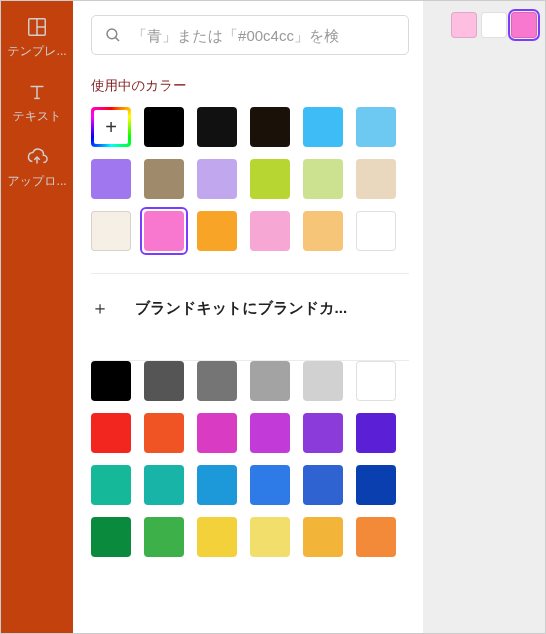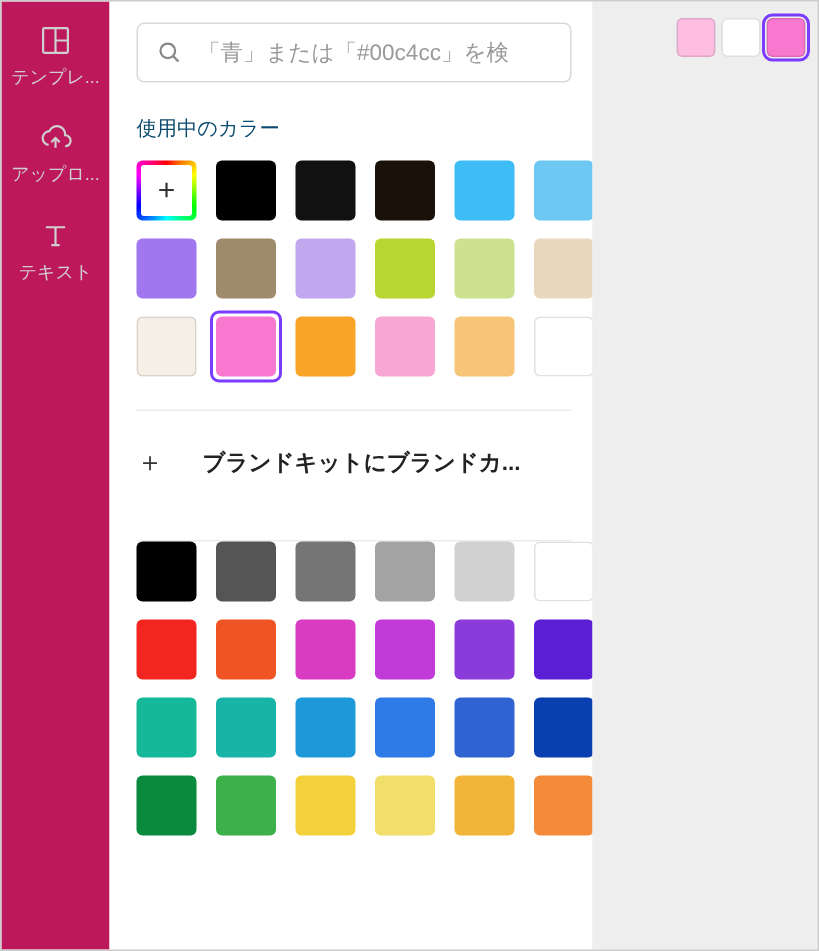--- a/index.html
+++ b/index.html
@@ -7,21 +7,21 @@
     width: 546px; height: 634px;
     font-family: -apple-system, "Hiragino Sans", "Meiryo", sans-serif;
     display: flex;
     background: #eeeeee;
     overflow: hidden;
     border: 1px solid #ccc;
   }
   
   .rail {
     width: 72px;
-    background: #be185d;
+    background: #c2410c;
     color: #d8d8d8;
     display: flex;
     flex-direction: column;
     align-items: center;
     padding-top: 4px;
   }
   .rail-item {
     width: 72px;
     display: flex;
     flex-direction: column;
@@ -30,21 +30,21 @@
     cursor: pointer;
     font-size: 12px;
     color: #cfcfcf;
   }
   .rail-item.active { color: #fff; }
   .rail-item.active .rail-label { color: #fff; }
   .rail-icon { width: 24px; height: 24px; display:flex; align-items:center; justify-content:center; }
   .rail-label { margin-top: 4px; font-size: 12px; text-align:center; white-space: nowrap; max-width: 66px; overflow:hidden; text-overflow:ellipsis; }
   
   .panel {
-    width: 322px;
+    width: 350px;
     background: #ffffff;
     display: flex;
     flex-direction: column;
     padding: 14px 14px 0 18px;
     overflow: hidden;
   }
   .search {
     display: flex;
     align-items: center;
     height: 40px;
@@ -57,21 +57,21 @@
   .search-input {
     border: none; outline: none;
     margin-left: 10px;
     font-size: 15px;
     color: #333;
     width: 100%;
   }
   .search-input::placeholder { color: #9a9a9a; }
   .section-title {
     font-size: 13.5px;
-    color: #0c4a6e;
+    color: #7f1d1d;
     margin: 22px 0 12px;
     font-weight: 500;
   }
   .swatch-grid {
     display: grid;
     grid-template-columns: repeat(6, 40px);
     gap: 12px 13px;
   }
   .swatch {
     width: 40px; height: 40px;
@@ -139,36 +139,36 @@
           <rect x="3" y="3" width="18" height="18" rx="1"></rect>
           <line x1="12" y1="3" x2="12" y2="21"></line>
           <line x1="12" y1="12" x2="21" y2="12"></line>
         </svg>
     </span>
     <span class="rail-label">テンプレ...</span>
   </div>
   <div class="rail-item">
     <span class="rail-icon">
       <svg width="22" height="22" viewBox="0 0 24 24" fill="none" stroke="#cfcfcf" stroke-width="1.6">
+          <path d="M5 6h14"></path>
+          <path d="M12 6v13"></path>
+          <path d="M9 19h6"></path>
+        </svg>
+    </span>
+    <span class="rail-label">テキスト</span>
+  </div>
+  <div class="rail-item">
+    <span class="rail-icon">
+      <svg width="22" height="22" viewBox="0 0 24 24" fill="none" stroke="#cfcfcf" stroke-width="1.6">
           <path d="M7 17a5 5 0 0 1 .5-9.95A6 6 0 0 1 19 10a4 4 0 0 1 0 8"></path>
           <path d="M12 12v7"></path>
           <path d="M9 15l3-3 3 3"></path>
         </svg>
     </span>
     <span class="rail-label">アップロ...</span>
-  </div>
-  <div class="rail-item">
-    <span class="rail-icon">
-      <svg width="22" height="22" viewBox="0 0 24 24" fill="none" stroke="#cfcfcf" stroke-width="1.6">
-          <path d="M5 6h14"></path>
-          <path d="M12 6v13"></path>
-          <path d="M9 19h6"></path>
-        </svg>
-    </span>
-    <span class="rail-label">テキスト</span>
   </div>
 </div>
 
 <div class="panel">
   <div class="search">
     <svg width="18" height="18" viewBox="0 0 24 24" fill="none" stroke="#888" stroke-width="2">
         <circle cx="10.5" cy="10.5" r="6.5"></circle>
         <line x1="20" y1="20" x2="15.2" y2="15.2"></line>
       </svg>
     <input class="search-input" type="text" placeholder="「青」または「#00c4cc」を検" style="">

